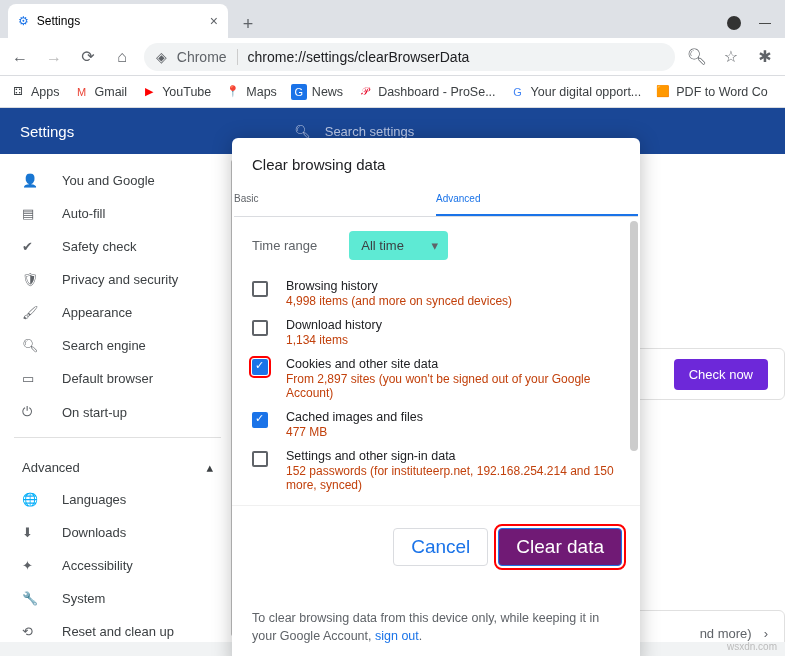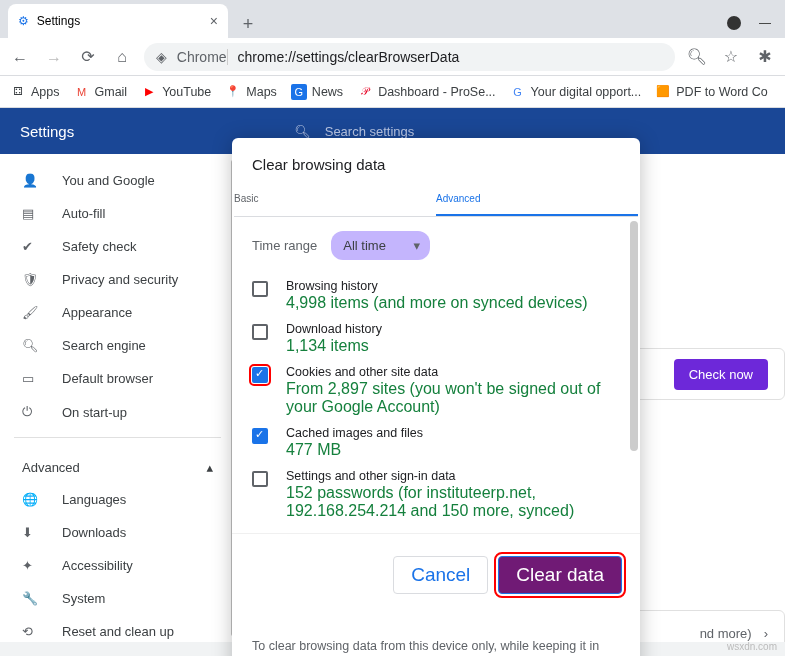--- a/index.html
+++ b/index.html
@@ -8,21 +8,21 @@
 .titlebar { height: 38px; background: #dee1e6; display: flex; align-items: flex-end; }
 .tab { background: #fff; height: 34px; width: 220px; margin-left: 8px; border-radius: 8px 8px 0 0; display: flex; align-items: center; padding: 0 10px; font-size: 12px; gap: 8px; }
 .tab-close { margin-left: auto; font-size: 14px; color: #5f6368; }
 .newtab { width: 28px; height: 28px; display: flex; align-items: center; justify-content: center; font-size: 18px; color: #5f6368; margin-left: 6px; }
 .win-controls { margin-left: auto; display: flex; gap: 18px; padding-right: 14px; padding-bottom: 8px; color: #333; font-size: 12px; align-items: center; }
 .win-controls .acct { width: 14px; height: 14px; border-radius: 50%; background: #333; }
 
 .toolbar { height: 38px; background: #fff; display: flex; align-items: center; padding: 0 8px; gap: 10px; border-bottom: 1px solid #dadce0; }
 .tbtn { width: 24px; height: 24px; color: #5f6368; display: flex; align-items: center; justify-content: center; }
 .omnibox { flex: 1; height: 28px; background: #f1f3f4; border-radius: 14px; display: flex; align-items: center; padding: 0 12px; gap: 10px; font-size: 14px; color: #202124; }
-.omnibox .prefix { color: #5f6368; border-right: 1px solid #ccc; }
+.omnibox .prefix { color: #5f6368; border-right: 1px solid #ccc; padding-right: 10px; }
 
 .bookmarks { height: 32px; background: #fff; display: flex; align-items: center; padding: 0 10px; gap: 14px; font-size: 12.5px; color: #3c4043; border-bottom: 1px solid #dadce0; }
 .bm { display: flex; align-items: center; gap: 5px; }
 .bm .ic { width: 16px; height: 16px; display: inline-flex; align-items: center; justify-content: center; font-size: 11px; }
 
 .header { height: 46px; background: #1a4796; display: flex; align-items: center; color: #fff; padding: 0 20px; font-size: 15px; }
 .header .search { margin-left: 220px; display: flex; align-items: center; gap: 14px; color: #b9c6e4; font-size: 13px; }
 
 .main { display: flex; height: calc(100% - 38px - 38px - 32px - 46px - 14px); background: #fff; }
 .sidebar { width: 235px; padding-top: 10px; overflow-y: auto; position: relative; }
@@ -37,30 +37,30 @@
 .check-now { background: #6d28d9; color: #fff; padding: 8px 15px; border-radius: 4px; font-size: 13px; border: none; }
 .card-bg2 { position: absolute; left: 20px; right: 0; top: 456px; height: 46px; background: #fff; border: 1px solid #e0e0e0; border-radius: 6px; display:flex; align-items:center; justify-content:flex-end; padding-right:16px; color:#5f6368; font-size:13px; }
 
 .dialog { position: absolute; left: 232px; top: 138px; width: 408px; background: #fff; border-radius: 6px; box-shadow: 0 2px 20px rgba(0,0,0,0.25); z-index: 10; }
 .dialog-title { padding: 18px 20px 10px; font-size: 15px; color: #202124; }
 .tabs { display: flex; border-bottom: 1px solid #dadce0; margin: 0 2px; }
 .dtab { flex: 1; text-align: left; padding: 10px 0; font-size: 10px; color: #5f6368; }
 .dtab.active { color: #1a73e8; border-bottom: 2px solid #1a73e8; font-weight: 500; }
 .dbody { padding: 14px 20px 0 20px; position: relative; }
 .dscroll { position:absolute; right:2px; top:4px; width:8px; height:230px; background:#ccc; border-radius:4px;}
-.timerange { display: flex; align-items: center; gap: 14px; font-size: 13px; color: #5f6368; margin-bottom: 14px; }
-.select { background: #c4b5fd; padding: 7px 44px 7px 12px; border-radius: 12px; color: #3c4043; position: relative; font-size: 13px; display:inline-flex; align-items:center; }
+.timerange { display: flex; align-items: center; gap: 32px; font-size: 13px; color: #5f6368; margin-bottom: 14px; }
+.select { background: #5eead4; padding: 7px 44px 7px 12px; border-radius: 4px; color: #3c4043; position: relative; font-size: 13px; display:inline-flex; align-items:center; }
 .select::after { content: "▾"; position: absolute; right: 10px; color: #5f6368; }
 .optrow { display: flex; gap: 18px; padding: 5px 0; font-size: 12.5px; }
 .cb { width: 16px; height: 16px; border: 2px solid #5f6368; border-radius: 2px; margin-top: 2px; flex-shrink: 0; }
 .cb.checked { background: #1a73e8; border-color: #1a73e8; position: relative; }
 .cb.checked::after { content: "✓"; color: #fff; font-size: 11px; position: absolute; top: -2px; left: 1px; }
 .cb.hilite { outline: 2px solid red; outline-offset: 1px; }
 .opt-title { color: #202124; }
-.opt-sub { color: #15803d; font-size: 16px; margin-top: 1px; }
+.opt-sub { color: #c2410c; font-size: 12px; margin-top: 1px; }
 .actions { display: flex; justify-content: flex-end; gap: 10px; padding: 22px 18px 14px; border-top: 1px solid #f0f0f0; margin-top:8px;}
 .btn { padding: 7px 17px; font-size: 19px; border-radius: 4px; border: 1px solid #dadce0; background: #fff; color: #1a73e8; }
 .btn.primary { background: #701a75; color: #fff; border-color: #1a73e8; outline: 2px solid red; outline-offset: 2px; }
 .footnote { padding: 0 20px 22px; font-size: 12.5px; color: #5f6368; line-height: 1.4; }
 .footnote a { color: #1a73e8; text-decoration: none; }
 .watermark { position:absolute; bottom:4px; right:8px; font-size:10px; color:#bbb;}
 </style>
 </head>
 <body>
 

